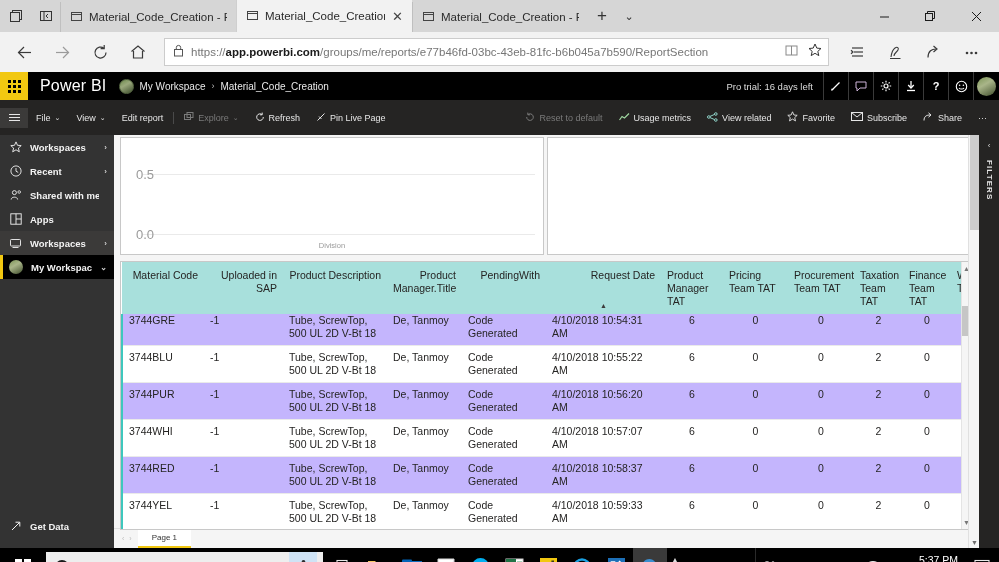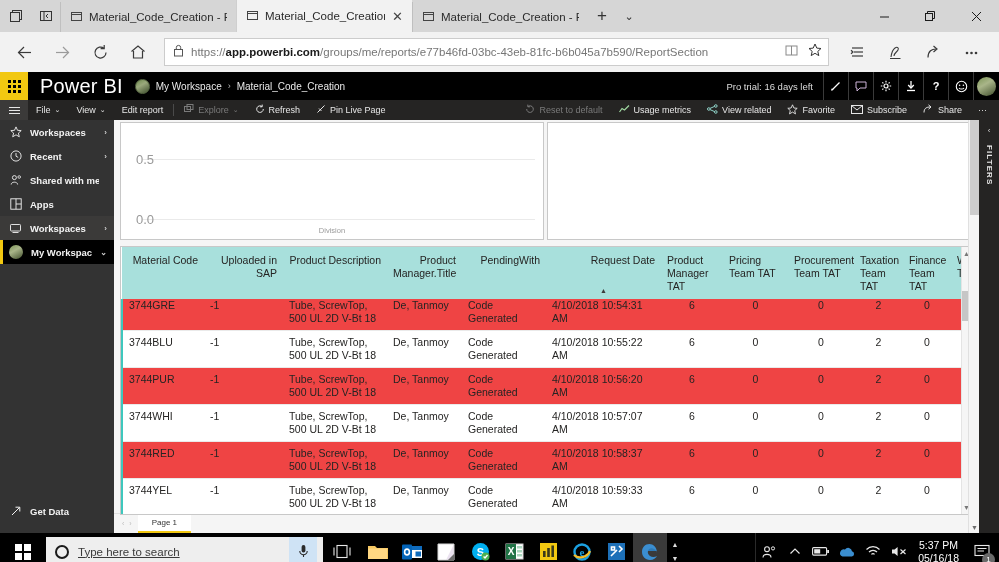--- a/index.html
+++ b/index.html
@@ -96,21 +96,21 @@
     display: flex;
     align-items: center;
     color: #fff;
   }
   .waffle {
     width: 28px; height: 28px; background: #f2c811;
     display: flex; align-items: center; justify-content: center;
   }
   .waffle-grid { display: grid; grid-template-columns: repeat(3,3px); grid-template-rows: repeat(3,3px); gap: 2px; }
   .waffle-grid i { background: #000; width: 3px; height: 3px; display: block; }
-  .pbi-brand { font-size: 20px; font-weight: 400; padding: 0 12px 0 12px; letter-spacing: .2px; }
+  .pbi-brand { font-size: 16px; font-weight: 400; padding: 0 12px 0 12px; letter-spacing: .2px; }
   .pbi-crumbs { display: flex; align-items: center; gap: 6px; font-size: 10px; color: #e9e9e9; }
   .crumb-avatar {
     width: 15px; height: 15px; border-radius: 50%;
     background: linear-gradient(150deg,#6e8b4d 0%,#9aa87c 40%,#3f4f2e 100%);
     border: 1px solid #5a6b45;
   }
   .crumb-sep { color: #bdbdbd; font-size: 9px; }
   .pbi-top-right { margin-left: auto; display: flex; align-items: center; height: 37px; }
   .trial-text { font-size: 9.5px; color: #dcdcdc; padding-right: 10px; white-space: nowrap; }
   .topicon {
@@ -121,21 +121,21 @@
     width: 26px; height: 28px; display:flex; align-items:center; justify-content:center;
     border-left: 1px solid #3a3a3a;
   }
   .topavatar i {
     width: 19px; height: 19px; border-radius: 50%; display: block;
     background: linear-gradient(150deg,#7b9455 0%,#a9b589 40%,#414f2d 100%);
   }
 
   
   .pbi-toolbar {
-    height: 20px;
+    height: 35px;
     background: #252423;
     display: flex;
     align-items: center;
     color: #e6e6e6;
     font-size: 9px;
     padding-left: 0;
   }
   .hamburger {
     width: 28px; height: 20px; display: flex; align-items: center; justify-content: center;
     background: #3b3a39;
@@ -231,21 +231,21 @@
   table.grid th.numh { text-align: left; }
   .sortarrow { position: absolute; bottom: 2px; left: 50%; transform: translateX(-50%); font-size: 7px; color: #3c3c3c; }
   table.grid td {
     padding: 5px 6px;
     vertical-align: top;
     line-height: 13px;
     border-bottom: 1px solid #eaeaea;
     white-space: normal;
   }
   table.grid td.num { text-align: center; }
-  table.grid tr.alt td { background: #ef4444; }
+  table.grid tr.alt td { background: #c4b5fd; }
   table.grid tr td:first-child { border-left: 2px solid #3ec7bd; }
   .clip-row td { color: #252423; }
 
   .page-tabs {
     height: 20px;
     background: #f5f5f5;
     display: flex;
     align-items: stretch;
     border-top: 1px solid #e0e0e0;
     padding-left: 2px;

